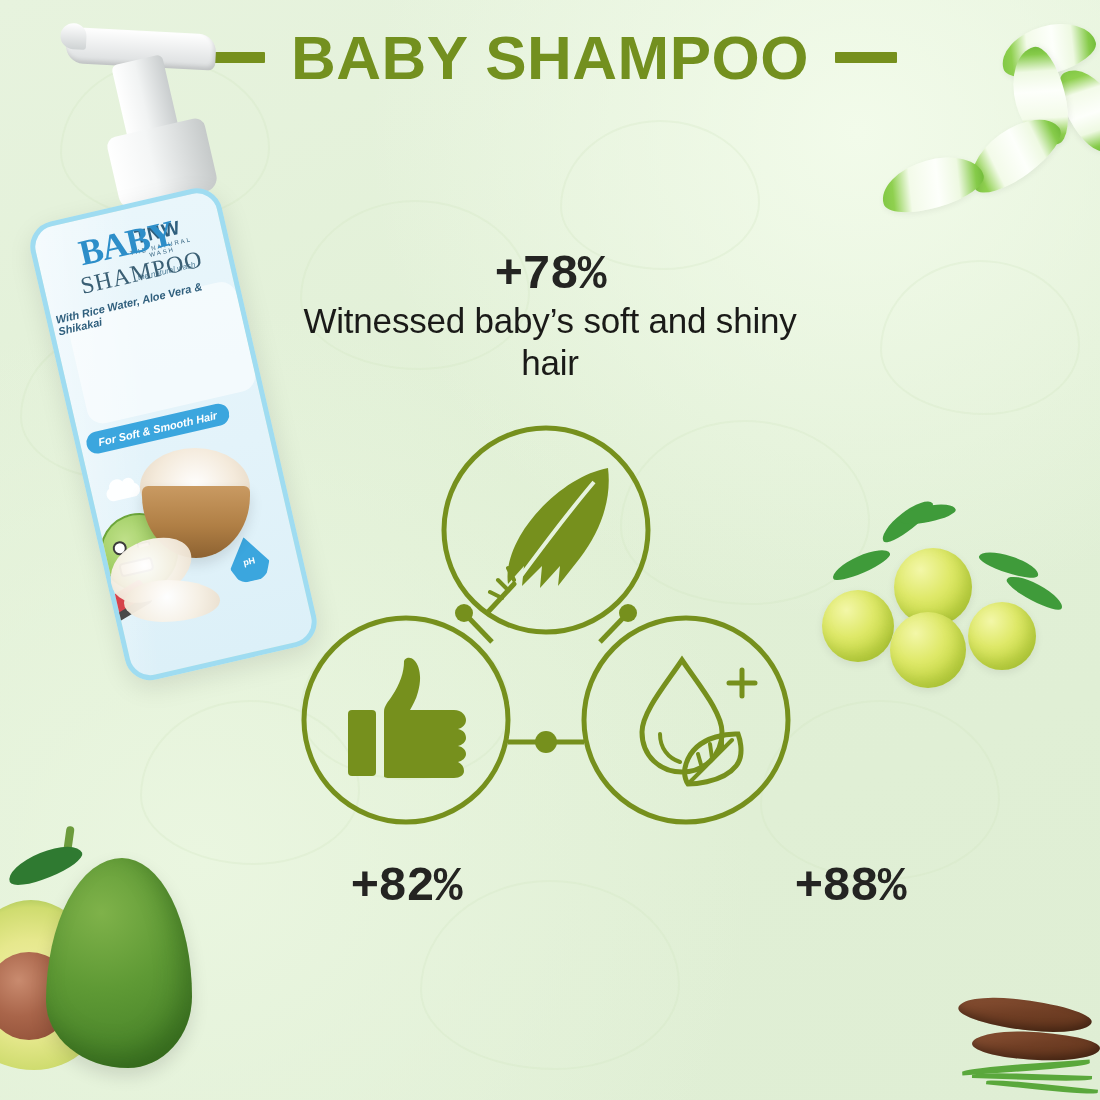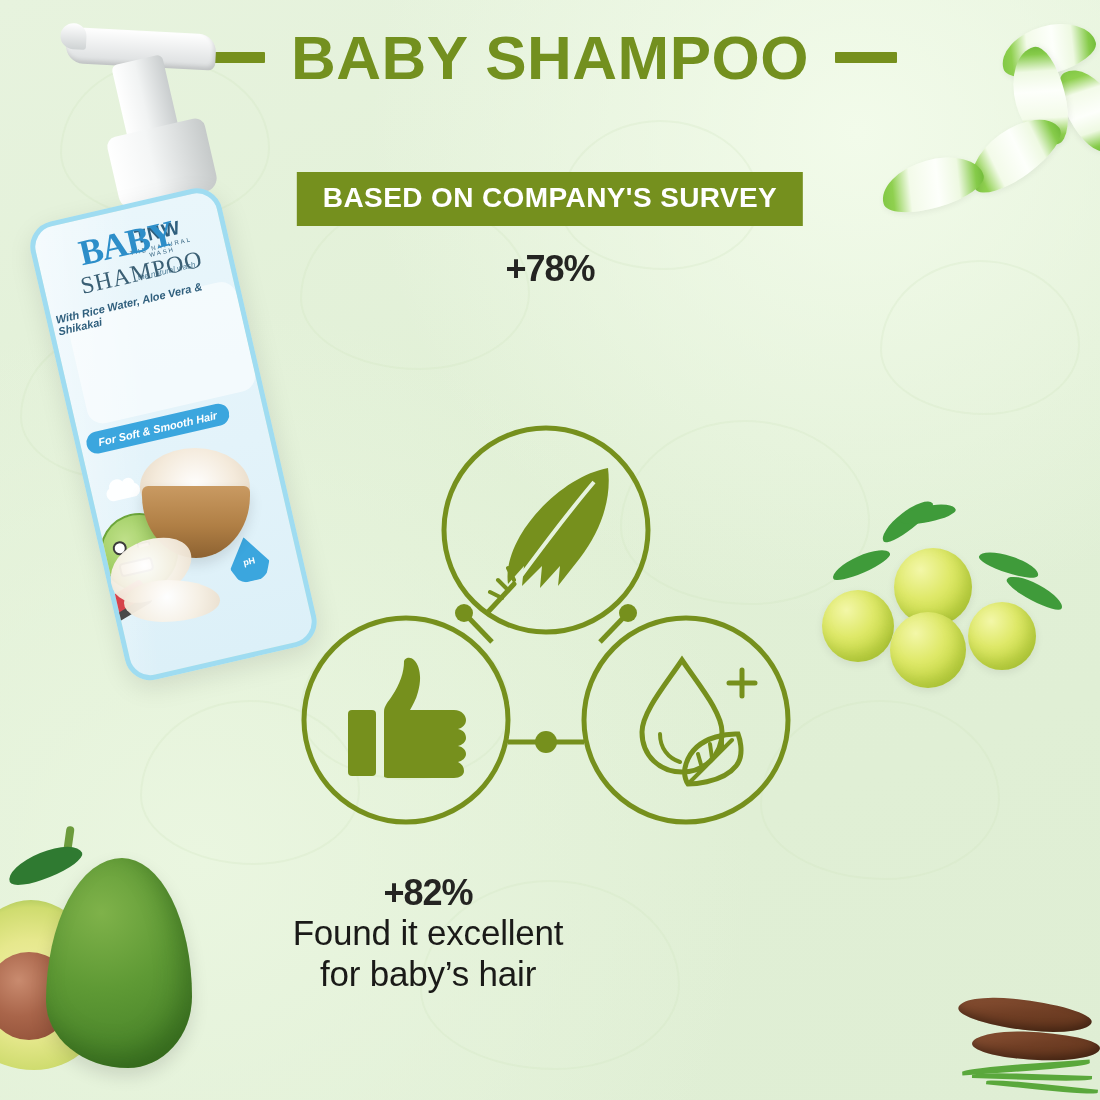--- a/index.html
+++ b/index.html
@@ -47,29 +47,30 @@
   .survey-banner {
     position:absolute; top:172px; left:50%; transform:translateX(-50%);
     background:#75901e; color:#ffffff;
     font-size:28px; font-weight:800; letter-spacing:.4px;
     padding:10px 26px 12px;
   }
 
   
   .stat { position:absolute; text-align:center; color:#1d1d1b; }
   .stat .pct {
-    font-size:36px; font-weight:800; letter-spacing:-1px; line-height:1.05;
+    font-size:48px; font-weight:800; letter-spacing:-1px; line-height:1.05;
     color:#242422;
+    font-family:Liberation Mono, monospace;
   }
   .stat .desc {
     font-size:35px; font-weight:400; line-height:1.18; color:#1a1a18;
     letter-spacing:-.2px;
   }
   #stat-top   { top:250px; left:290px; width:520px; }
-  #stat-left  { top:862px; left:268px; width:320px;margin-top:12px; }
+  #stat-left  { top:862px; left:246px; width:320px; }
   #stat-right { top:862px; left:700px; width:300px; }
 
   
   #cluster { position:absolute; left:296px; top:420px; width:500px; height:430px; }
 
   
   #bottle {
     position:absolute; left:-18px; top:18px; width:290px; height:680px;
     transform:rotate(-13deg); transform-origin:60% 20%;
   }
@@ -241,32 +242,32 @@
   </div>
 
   <div class="title-wrap">
     <div class="title-line1">
       <span class="dash"></span>
       <span class="title-text">BABY SHAMPOO</span>
       <span class="dash"></span>
     </div>
   </div>
 
-  <div class="survey-banner">BASED ON COMPANY'S SURVEY</div>
 
   <div class="stat" id="stat-top">
     <div class="pct">+78%</div>
+    <div class="desc">Witnessed baby’s soft and shiny hair</div>
   </div>
 
   <div class="stat" id="stat-left">
     <div class="pct">+82%</div>
-    <div class="desc">Found it excellent for baby’s hair</div>
   </div>
 
   <div class="stat" id="stat-right">
+    <div class="pct">+88%</div>
   </div>
 
   <div id="cluster">
     <svg width="500" height="430" viewBox="0 0 500 430">
       <g fill="none" stroke="#76901d" stroke-width="5">
         <circle cx="250" cy="110" r="102"></circle>
         <circle cx="110" cy="300" r="102"></circle>
         <circle cx="390" cy="300" r="102"></circle>
         <line x1="172" y1="197" x2="196" y2="222"></line>
         <line x1="328" y1="197" x2="304" y2="222"></line>

